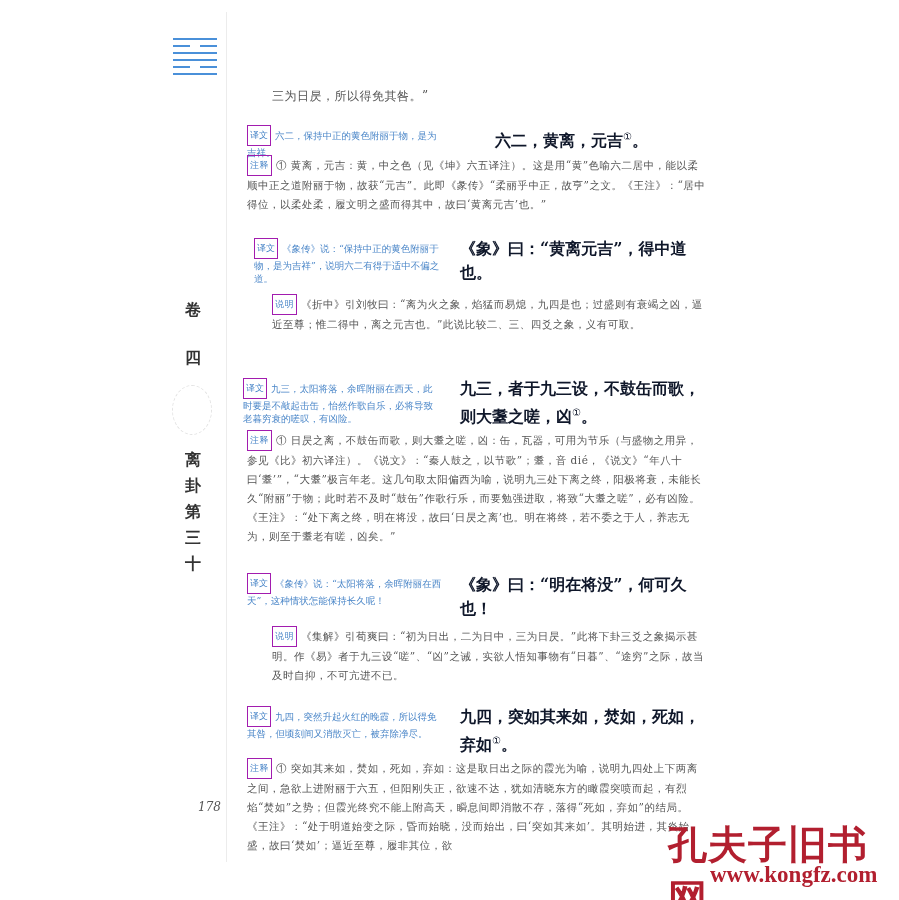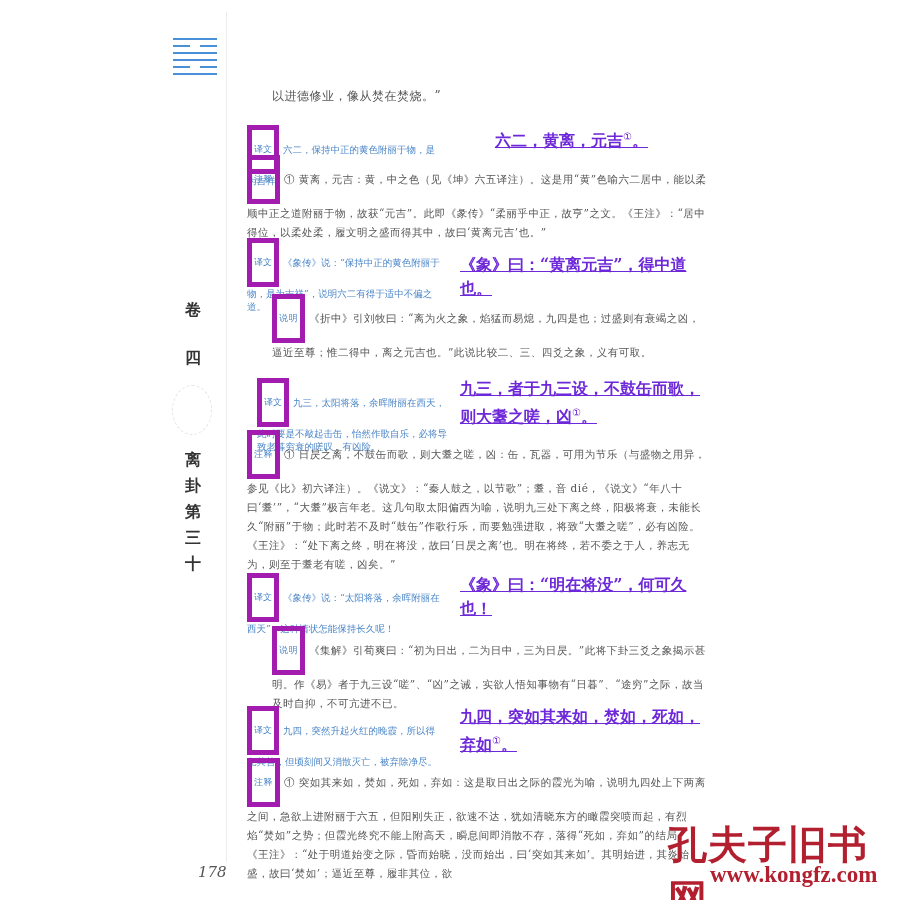--- a/index.html
+++ b/index.html
@@ -8,26 +8,26 @@
   .page-edge { position:absolute; left:226px; top:12px; width:1px; height:850px;
                background:#ececec; }
   .hexagram { position:absolute; left:173px; top:38px; width:44px; }
   .hexagram .line { height:2px; margin-bottom:5px; display:flex; justify-content:space-between; }
   .hexagram .full { background:#4a90d9; width:100%; }
   .hexagram .broken span { display:block; width:17px; height:2px; background:#4a90d9; }
   .vert { position:absolute; left:183px; font-weight:bold; font-size:16px; color:#333;
           width:20px; text-align:center; line-height:26px; }
   .ornament { position:absolute; left:172px; top:385px; width:38px; height:48px;
               border-radius:50%; border:1px dashed #e3e3e3; }
-  .pageno { position:absolute; left:198px; top:863px; font-style:italic; font-size:15px; color:#555; }
+  .pageno { position:absolute; left:198px; top:800px; font-style:italic; font-size:12px; color:#555; }
   .blk { position:absolute; font-size:10.5px; line-height:19px; }
-  .tag { display:inline-block; border:5px solid #a21caf; color:#4a86c8; font-size:9px;
-         line-height:11px; padding:14px 2px; margin-right:4px; vertical-align:1px; }
+  .tag { display:inline-block; border:1px solid #a21caf; color:#4a86c8; font-size:9px;
+         line-height:11px; padding:4px 2px; margin-right:4px; vertical-align:1px; }
   .blue { color:#4a86c8; font-size:9.5px; line-height:13px; }
-  .main { position:absolute; font-weight:bold; font-size:16px; color:#6d28d9; line-height:24px;text-decoration:underline; }
+  .main { position:absolute; font-weight:bold; font-size:16px; color:#0f172a; line-height:24px; }
   .sup { font-size:10px; vertical-align:6px; font-weight:normal; }
   .body { color:#555; letter-spacing:0.5px; }
   .wm1 { position:absolute; left:668px; top:818px; font-family:"DejaVu Sans", sans-serif;
          font-weight:bold; font-size:39px; color:#b21f2f; letter-spacing:1px; }
   .wm2 { position:absolute; left:710px; top:862px; font-family:Liberation Serif, serif;
          font-weight:bold; font-size:23px; color:#b21f2f; }
 </style>
 </head>
 <body>
 
@@ -55,41 +55,41 @@
 <div class="ornament"></div>
 <div class="vert" style="top:447px">
   <div>离</div>
   <div>卦</div>
   <div>第</div>
   <div>三</div>
   <div>十</div>
 </div>
 <div class="pageno">178</div>
 
-<div class="blk body" style="left:272px;top:87px;font-size:12px">以进德修业，像从焚在焚烧。”</div>
+<div class="blk body" style="left:272px;top:87px;font-size:12px">三为日昃，所以得免其咎。”</div>
 
 <div class="blk blue" style="left:247px;top:125px;width:190px">
   <span class="tag">译文</span><span>六二，保持中正的黄色附丽于物，是为吉祥。</span>
 </div>
 <div class="main" style="left:495px;top:125px">
   <span>六二，黄离，元吉</span><span class="sup">①</span><span>。</span>
 </div>
 <div class="blk body" style="left:247px;top:155px;width:460px">
   <span class="tag">注释</span><span>① 黄离，元吉：黄，中之色（见《坤》六五译注）。这是用“黄”色喻六二居中，能以柔顺中正之道附丽于物，故获“元吉”。此即《彖传》“柔丽乎中正，故亨”之文。《王注》：“居中得位，以柔处柔，履文明之盛而得其中，故曰‘黄离元吉’也。”</span>
 </div>
 
-<div class="blk blue" style="left:247px;top:238px;width:195px">
+<div class="blk blue" style="left:254px;top:238px;width:195px">
   <span class="tag">译文</span><span>《象传》说：“保持中正的黄色附丽于物，是为吉祥”，说明六二有得于适中不偏之道。</span>
 </div>
-<div class="main" style="left:460px;top:253px;width:250px">《象》曰：“黄离元吉”，得中道也。</div>
+<div class="main" style="left:460px;top:237px;width:250px">《象》曰：“黄离元吉”，得中道也。</div>
 <div class="blk body" style="left:272px;top:294px;width:435px">
   <span class="tag">说明</span><span>《折中》引刘牧曰：“离为火之象，焰猛而易熄，九四是也；过盛则有衰竭之凶，逼近至尊；惟二得中，离之元吉也。”此说比较二、三、四爻之象，义有可取。</span>
 </div>
 
-<div class="blk blue" style="left:257px;top:378px;width:195px">
+<div class="blk blue" style="left:243px;top:378px;width:195px">
   <span class="tag">译文</span><span>九三，太阳将落，余晖附丽在西天，此时要是不敲起击缶，怡然作歌自乐，必将导致老暮穷衰的嗟叹，有凶险。</span>
 </div>
 <div class="main" style="left:460px;top:377px;width:250px">
   <span>九三，者于九三设，不鼓缶而歌，则大耋之嗟，凶</span><span class="sup">①</span><span>。</span>
 </div>
 <div class="blk body" style="left:247px;top:430px;width:460px">
   <span class="tag">注释</span><span>① 日昃之离，不鼓缶而歌，则大耋之嗟，凶：缶，瓦器，可用为节乐（与盛物之用异，参见《比》初六译注）。《说文》：“秦人鼓之，以节歌”；耋，音 dié，《说文》“年八十曰‘耋’”，“大耋”极言年老。这几句取太阳偏西为喻，说明九三处下离之终，阳极将衰，未能长久“附丽”于物；此时若不及时“鼓缶”作歌行乐，而要勉强进取，将致“大耋之嗟”，必有凶险。《王注》：“处下离之终，明在将没，故曰‘日昃之离’也。明在将终，若不委之于人，养志无为，则至于耋老有嗟，凶矣。”</span>
 </div>
 
 <div class="blk blue" style="left:247px;top:573px;width:195px">

